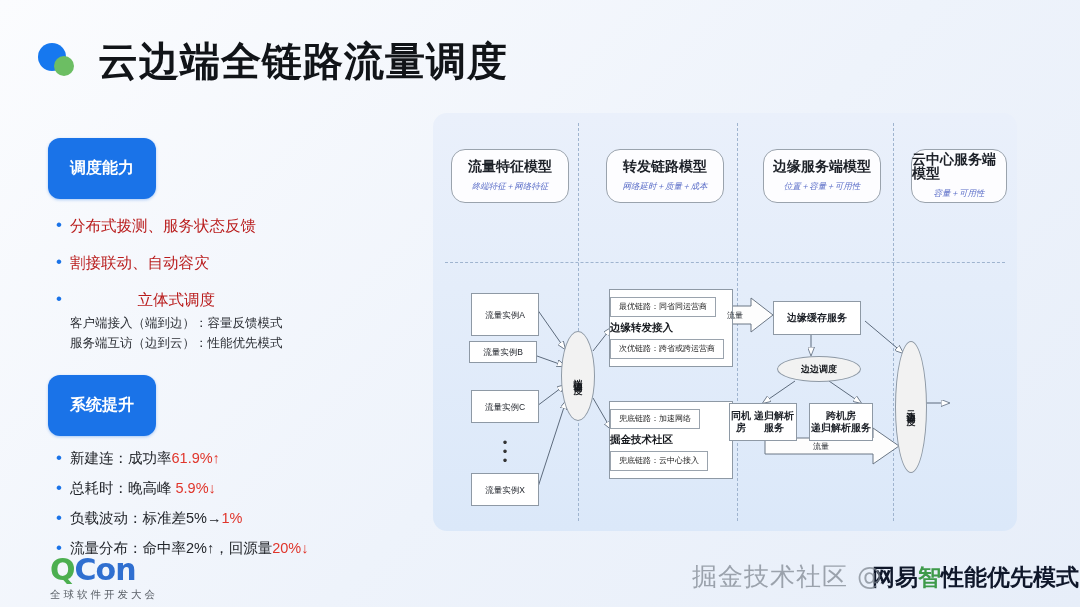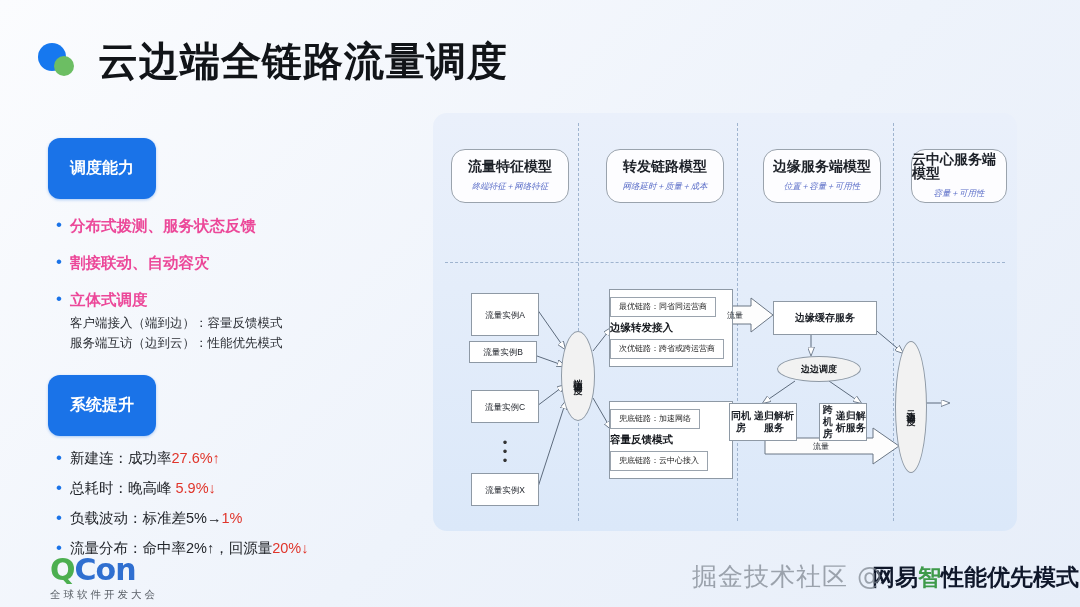--- a/index.html
+++ b/index.html
@@ -23,21 +23,21 @@
   
   .left-col { position: absolute; left: 48px; top: 138px; width: 380px; }
   .pill {
     display: inline-block; background: #1a73e8; color: #fff;
     font-size: 16px; font-weight: bold; padding: 20px 22px; border-radius: 12px;
     box-shadow: 0 1px 3px rgba(26,115,232,.35);
   }
   .bullets { margin-top: 16px; }
   .bullet-row { display: flex; align-items: flex-start; margin-bottom: 16px; }
   .bullet-dot { color: #1a73e8; font-size: 17px; line-height: 20px; width: 22px; flex: none; text-align: center; }
-  .bullet-main { color: #ec4899; font-size: 15.5px; font-weight: bold; line-height: 21px; }
+  .bullet-main { color: #b91c1c; font-size: 15.5px; font-weight: normal; line-height: 21px; text-align: center; }
   .bullet-sub { color: #2c2f35; font-size: 12.5px; line-height: 19px; margin-top: 4px; font-weight: normal; }
   .metrics { margin-top: 12px; }
   .metric-row { display: flex; align-items: baseline; margin-bottom: 10px; }
   .metric-text { color: #23262b; font-size: 14.5px; line-height: 20px; }
   .hl { color: #e0352b; }
 
   
   .panel {
     position: absolute; left: 433px; top: 113px; width: 584px; height: 418px;
     background: linear-gradient(180deg, #eaf0fb 0%, #e4edfa 42%, #dbe8f9 100%);
@@ -142,21 +142,21 @@
     </div>
   </div>
 
   <div style="margin-top:22px">
     <div class="pill">系统提升</div>
   </div>
 
   <div class="metrics">
     <div class="metric-row">
       <div class="bullet-dot">•</div>
-      <div class="metric-text"><span>新建连：成功率</span><span class="hl">27.6%↑</span></div>
+      <div class="metric-text"><span>新建连：成功率</span><span class="hl">61.9%↑</span></div>
     </div>
     <div class="metric-row">
       <div class="bullet-dot">•</div>
       <div class="metric-text"><span>总耗时：晚高峰 </span><span class="hl">5.9%↓</span></div>
     </div>
     <div class="metric-row">
       <div class="bullet-dot">•</div>
       <div class="metric-text"><span>负载波动：标准差5%→</span><span class="hl">1%</span></div>
     </div>
     <div class="metric-row">
@@ -235,36 +235,36 @@
   <div class="ellipse vertical" style="left:128px; top:218px; width:34px; height:90px">端边调度</div>
 
   <div class="group-box" style="left:176px; top:176px; width:124px; height:78px">
     <div class="inner-box">最优链路：同省同运营商</div>
     <div class="group-label">边缘转发接入</div>
     <div class="inner-box">次优链路：跨省或跨运营商</div>
   </div>
 
   <div class="group-box" style="left:176px; top:288px; width:124px; height:78px">
     <div class="inner-box">兜底链路：加速网络</div>
-    <div class="group-label">容量反馈模式</div>
+    <div class="group-label">掘金技术社区</div>
     <div class="inner-box">兜底链路：云中心接入</div>
   </div>
 
   <div class="flow-label" style="left:294px; top:197px">流量</div>
   <div class="flow-label" style="left:380px; top:328px">流量</div>
 
-  <div class="nbox bold" style="left:340px; top:188px; width:104px; height:34px">边缘缓存服务</div>
+  <div class="nbox bold" style="left:340px; top:188px; width:88px; height:34px">边缘缓存服务</div>
 
   <div class="ellipse" style="left:344px; top:243px; width:84px; height:26px">边边调度</div>
 
   <div class="nbox bold" style="left:296px; top:290px; width:68px; height:38px; ">
     <div>同机房</div>
     <div>递归解析服务</div>
   </div>
-  <div class="nbox bold" style="left:386px; top:290px; width:48px; height:38px; flex-direction:row">
+  <div class="nbox bold" style="left:376px; top:290px; width:64px; height:38px; flex-direction:column">
     <div>跨机房</div>
     <div>递归解析服务</div>
   </div>
 
   <div class="ellipse vertical" style="left:462px; top:228px; width:32px; height:132px">云边调度</div>
 
 </div>
 
 <div class="qcon">
   <div class="qcon-word"><span class="q-green">Q</span><span class="q-blue">Con</span></div>

